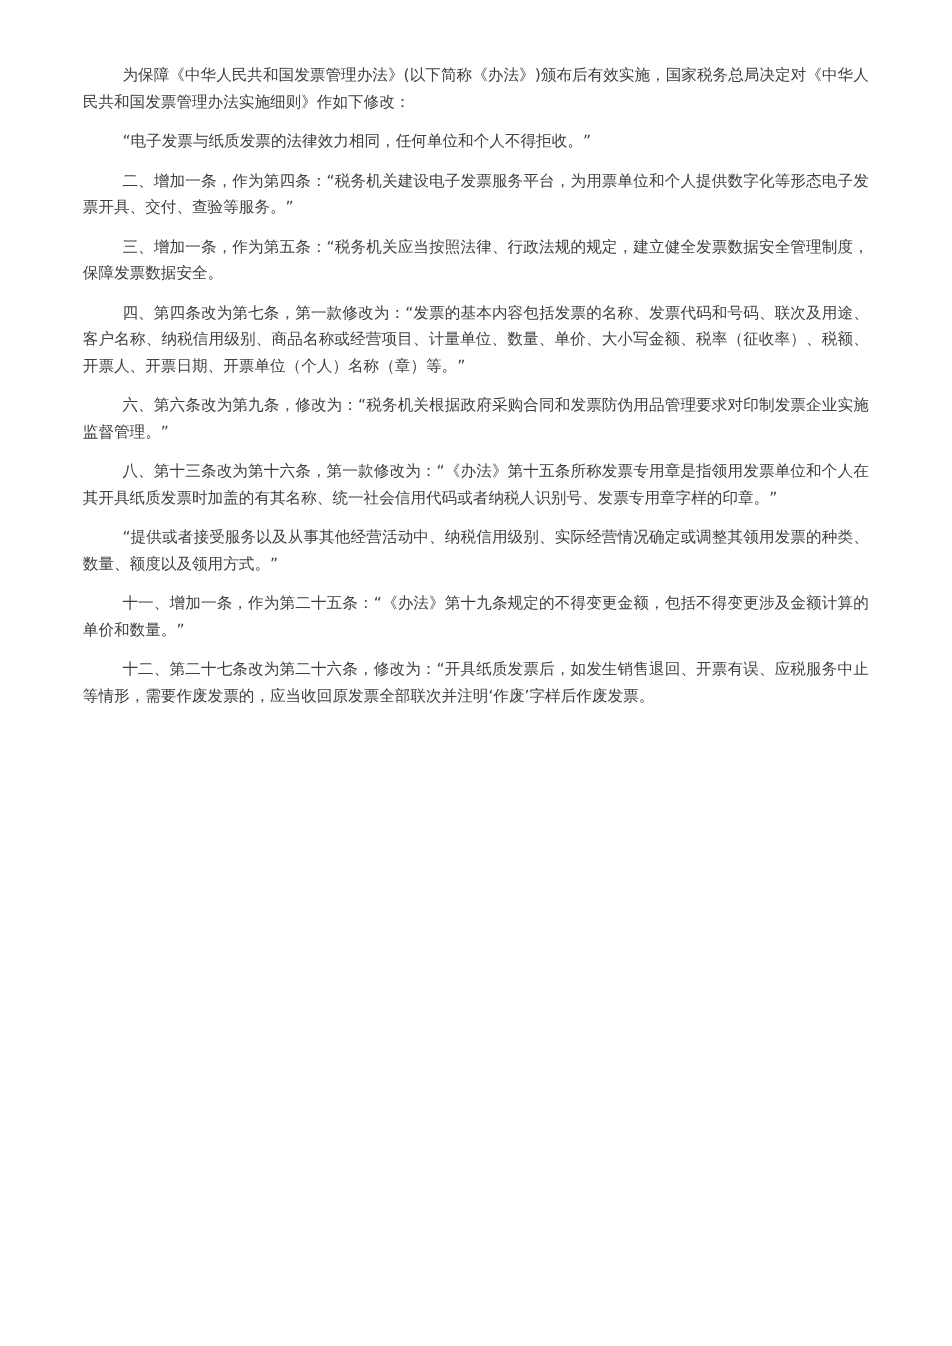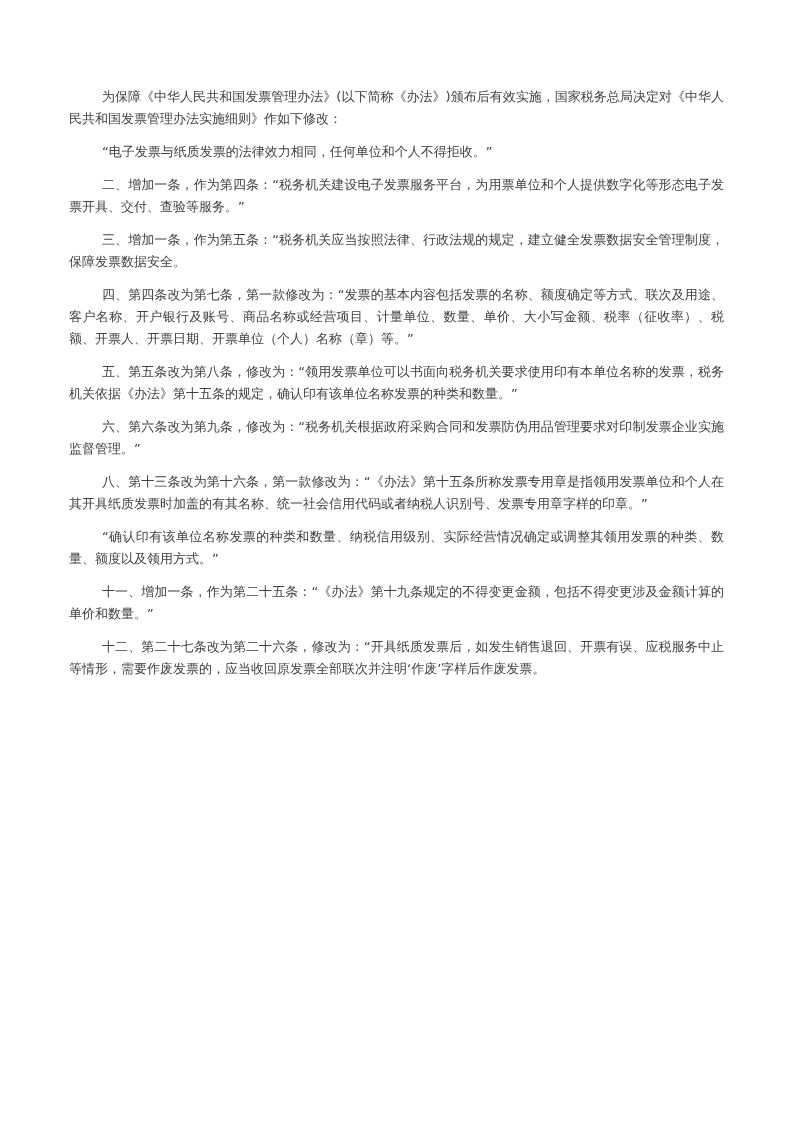--- a/index.html
+++ b/index.html
@@ -7,22 +7,22 @@
     padding: 0;
     background: #ffffff;
   }
   body {
     width: 793px;
     min-height: 1122px;
     font-family: "DejaVu Sans", "Liberation Sans", sans-serif;
   }
   .doc-page {
     width: 655px;
-    margin: 12px auto;
-    padding-top: 74px;
+    margin: 0 auto;
+    padding-top: 53px;
     padding-bottom: 60px;
     color: #404040;
     font-size: 13px;
     line-height: 21.7px;
     text-align: justify;
     text-justify: inter-ideograph;
     word-break: break-all;
   }
   .doc-page p {
     margin: 0 0 11.6px 0;
@@ -30,20 +30,19 @@
   }
 </style>
 </head>
 <body>
 
 <main class="doc-page">
   <p>为保障《中华人民共和国发票管理办法》(以下简称《办法》)颁布后有效实施，国家税务总局决定对《中华人民共和国发票管理办法实施细则》作如下修改：</p>
   <p>“电子发票与纸质发票的法律效力相同，任何单位和个人不得拒收。”</p>
   <p>二、增加一条，作为第四条：“税务机关建设电子发票服务平台，为用票单位和个人提供数字化等形态电子发票开具、交付、查验等服务。”</p>
   <p>三、增加一条，作为第五条：“税务机关应当按照法律、行政法规的规定，建立健全发票数据安全管理制度，保障发票数据安全。</p>
-  <p>四、第四条改为第七条，第一款修改为：“发票的基本内容包括发票的名称、额度确定等方式、联次及用途、客户名称、开户银行及账号、商品名称或经营项目、计量单位、数量、单价、大小写金额、税率（征收率）、税额、开票人、开票日期、开票单位（个人）名称（章）等。”</p>
-  <p>五、第五条改为第八条，修改为：“领用发票单位可以书面向税务机关要求使用印有本单位名称的发票，税务机关依据《办法》第十五条的规定，确认印有该单位名称发票的种类和数量。”</p>
+  <p>四、第四条改为第七条，第一款修改为：“发票的基本内容包括发票的名称、发票代码和号码、联次及用途、客户名称、纳税信用级别、商品名称或经营项目、计量单位、数量、单价、大小写金额、税率（征收率）、税额、开票人、开票日期、开票单位（个人）名称（章）等。”</p>
   <p>六、第六条改为第九条，修改为：“税务机关根据政府采购合同和发票防伪用品管理要求对印制发票企业实施监督管理。”</p>
   <p>八、第十三条改为第十六条，第一款修改为：“《办法》第十五条所称发票专用章是指领用发票单位和个人在其开具纸质发票时加盖的有其名称、统一社会信用代码或者纳税人识别号、发票专用章字样的印章。”</p>
-  <p>“确认印有该单位名称发票的种类和数量、纳税信用级别、实际经营情况确定或调整其领用发票的种类、数量、额度以及领用方式。”</p>
+  <p>“提供或者接受服务以及从事其他经营活动中、纳税信用级别、实际经营情况确定或调整其领用发票的种类、数量、额度以及领用方式。”</p>
   <p>十一、增加一条，作为第二十五条：“《办法》第十九条规定的不得变更金额，包括不得变更涉及金额计算的单价和数量。”</p>
   <p>十二、第二十七条改为第二十六条，修改为：“开具纸质发票后，如发生销售退回、开票有误、应税服务中止等情形，需要作废发票的，应当收回原发票全部联次并注明‘作废’字样后作废发票。</p>
 </main>
 
 </body></html>

